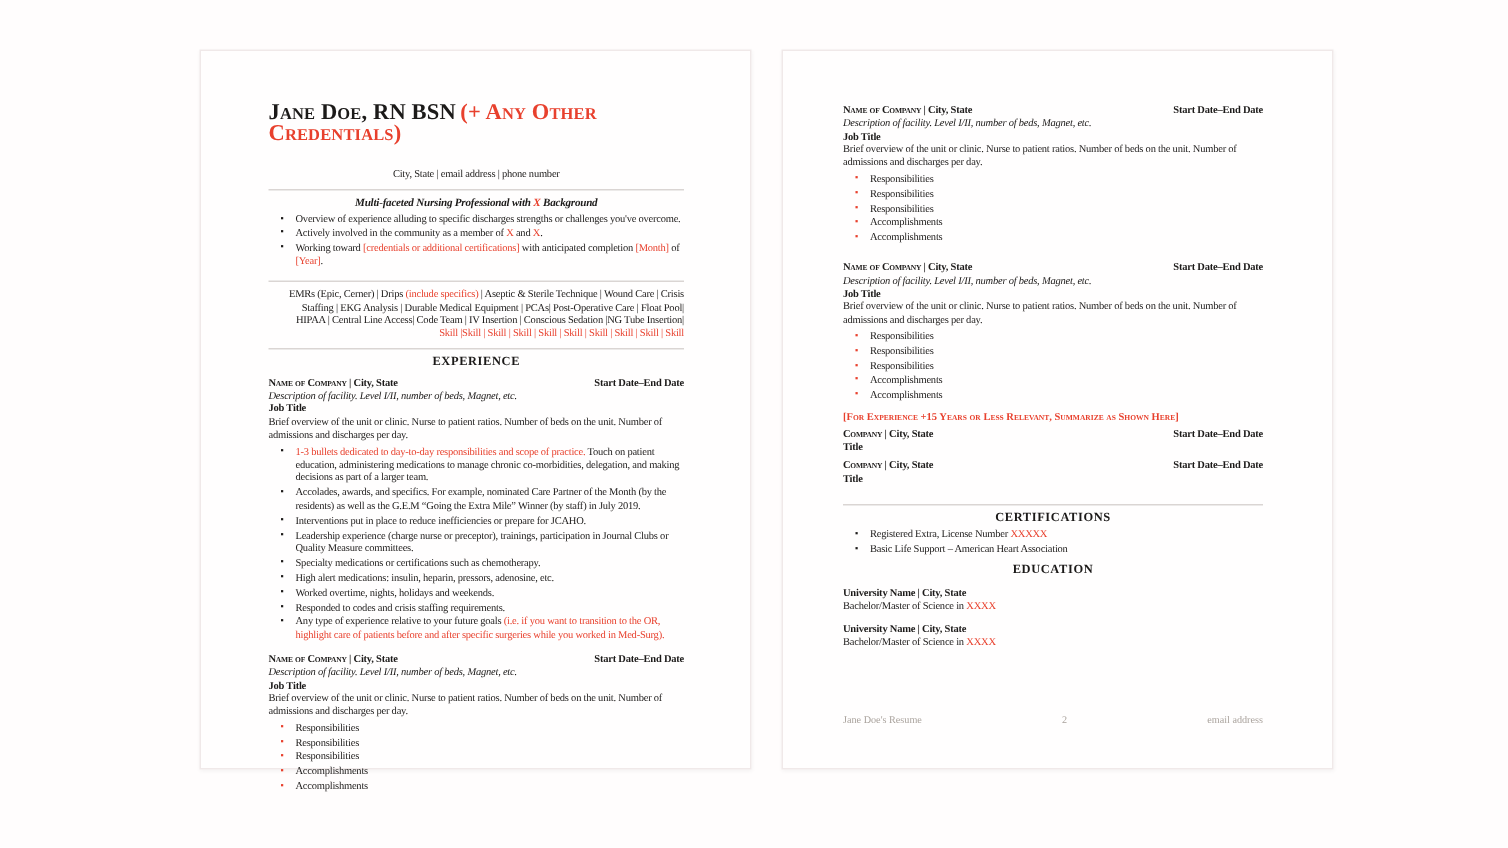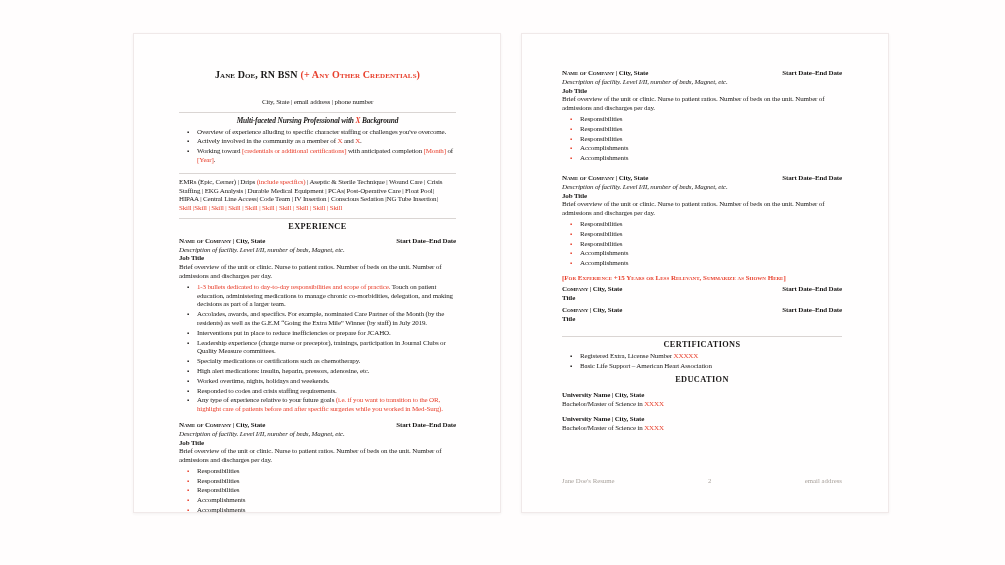--- a/index.html
+++ b/index.html
@@ -19,33 +19,33 @@
   .page{
     position:absolute;top:33px;width:368px;height:480px;
     background:#fffefe;border:1px solid #f0e9e9;
     box-shadow:0 1px 3px rgba(0,0,0,.05);
     font-size:7px;line-height:8.8px;letter-spacing:-0.15px;
   }
   .page1{left:133px;padding:34px 44px 0 45px;}
   .page2{left:521px;padding:34px 46px 0 40px;}
   .red{color:var(--accent);}
   .sc{font-variant:small-caps;}
-  .doc-title{text-align:center;font-weight:bold;font-variant:small-caps;font-size:10px;line-height:14px;letter-spacing:.1px;font-family:Liberation Serif, serif;}
+  .doc-title{font-weight:bold;font-variant:small-caps;font-size:15px;line-height:14px;letter-spacing:.1px;font-family:Liberation Serif, serif;}
   .doc-title .red{margin-left:3px;}
   .contact{text-align:center;margin-top:16px;}
   hr.rule{border:none;border-top:1px solid var(--rule);margin:5px 0 4px 0;}
   hr.rule.pre-skills{margin-top:8px;}
   hr.rule.pre-exp{margin-top:5px;}
   hr.rule.pre-cert{margin-top:12px;}
   .headline{text-align:center;font-weight:bold;font-style:italic;font-size:7.4px;margin-top:2px;}
   ul.b{list-style:none;margin:2px 0 0 0;padding:0;}
   ul.b li{position:relative;padding-left:10px;margin:0 0 1px 8px;}
   ul.b li::before{content:"▪";position:absolute;left:0;top:0;font-size:6px;color:var(--text);}
   ul.b.redmark li::before{color:var(--accent);}
-  .skills{text-align:left;margin-top:3px;}
+  .skills{text-align:right;margin-top:3px;}
   .section-heading{text-align:center;font-weight:bold;font-size:8.3px;letter-spacing:.4px;margin-top:3px;}
   .entry{margin-top:5px;}
   .entry + .entry{margin-top:7px;}
   .page2 .entry{margin-top:1px;}
   .page2 .entry + .entry{margin-top:11px;}
   .hd-row{display:flex;justify-content:space-between;align-items:baseline;font-weight:bold;}
   .dates{white-space:nowrap;}
   .desc{font-style:italic;}
   .jobtitle{font-weight:bold;}
   .note{font-weight:bold;font-variant:small-caps;margin-top:6px;letter-spacing:0;}
@@ -71,21 +71,21 @@
     <div class="doc-title">
       <span>Jane Doe, RN BSN</span><span class="red">(+ Any Other Credentials)</span>
     </div>
     <div class="contact">City, State  |  email address  |  phone number</div>
 
     <hr class="rule">
 
     <div class="headline"><span>Multi-faceted Nursing Professional with </span><span class="red">X</span><span> Background</span></div>
 
     <ul class="b">
-      <li><span>Overview of experience alluding to specific character staffing or challenges you've overcome.</span></li>
+      <li><span>Overview of experience alluding to specific discharges strengths or challenges you've overcome.</span></li>
       <li><span>Actively involved in the community as a member of </span><span class="red">X</span><span> and </span><span class="red">X</span><span>.</span></li>
       <li><span>Working toward </span><span class="red">[credentials or additional certifications]</span><span> with anticipated completion </span><span class="red">[Month]</span><span> of </span><span class="red">[Year]</span><span>.</span></li>
     </ul>
 
     <hr class="rule pre-skills">
 
     <div class="skills">
       <div><span>EMRs (Epic, Cerner) | Drips </span><span class="red">(include specifics)</span><span> | Aseptic &amp; Sterile Technique | Wound Care | Crisis</span></div>
       <div><span>Staffing | EKG Analysis | Durable Medical Equipment | PCAs| Post-Operative Care | Float Pool|</span></div>
       <div><span>HIPAA | Central Line Access| Code Team | IV Insertion | Conscious Sedation |NG Tube Insertion|</span></div>

